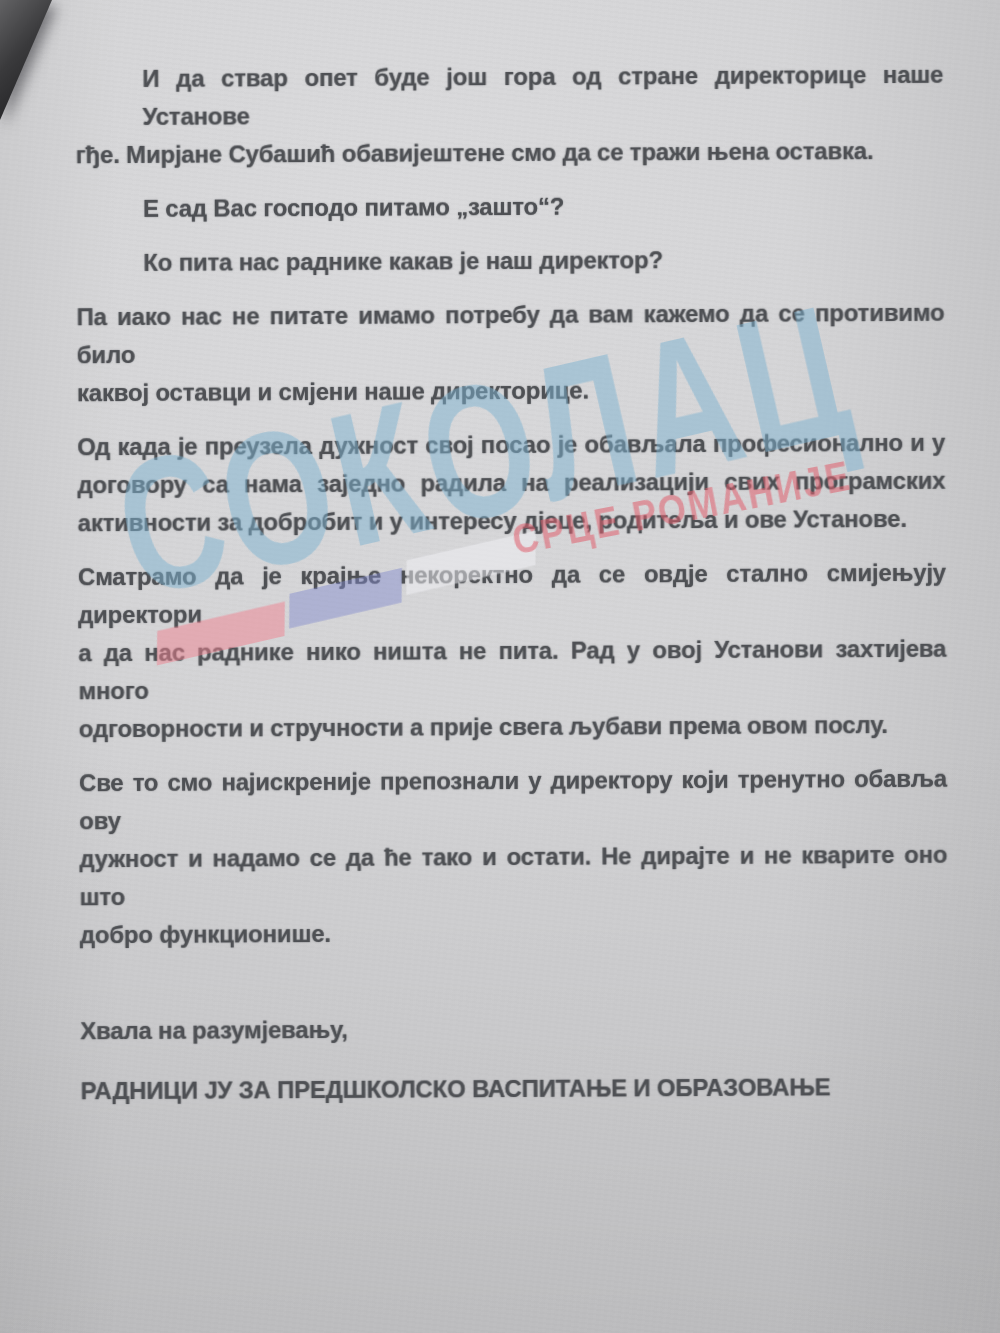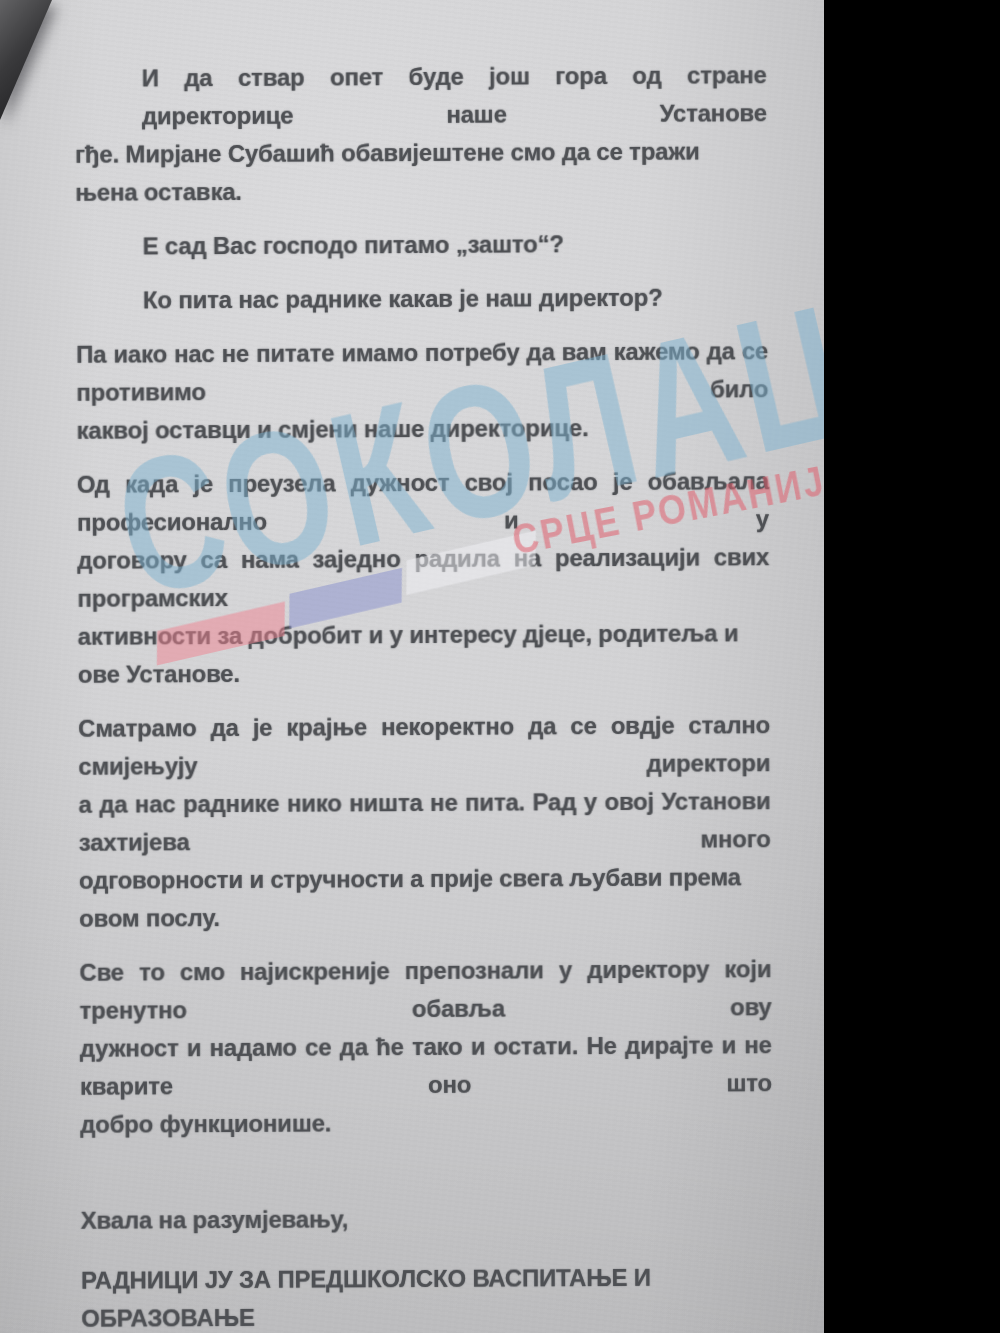--- a/index.html
+++ b/index.html
@@ -1,17 +1,17 @@
 <!DOCTYPE html>
 <html style="--photo-background: #141416; --paper: #d2d2d4; --ink: #4e5054; --watermark-blue: #7db3d1; --slogan-red: #e05f6d; --flag-red: #ef8290; --flag-blue: #7f88cd; --flag-white: #f2f2f5;"><head>
 <meta charset="utf-8">
 <style>
   html,body{margin:0;padding:0;background:#000;}
   .photo{
-    position:relative;width:824px;height:1333px;overflow:hidden;
+    position:relative;width:1000px;height:1333px;overflow:hidden;
     background:var(--photo-background,#141416);
     font-family:"Liberation Sans",sans-serif;
   }
   
   .paper{
     position:absolute;inset:0;
     background:
       repeating-linear-gradient(7deg, rgba(0,0,0,.013) 0 2px, rgba(0,0,0,0) 2px 5px),
       repeating-linear-gradient(97deg, rgba(255,255,255,.02) 0 3px, rgba(255,255,255,0) 3px 7px),
       linear-gradient(180deg, rgba(0,0,0,0) 55%, rgba(0,0,0,.05) 100%),

